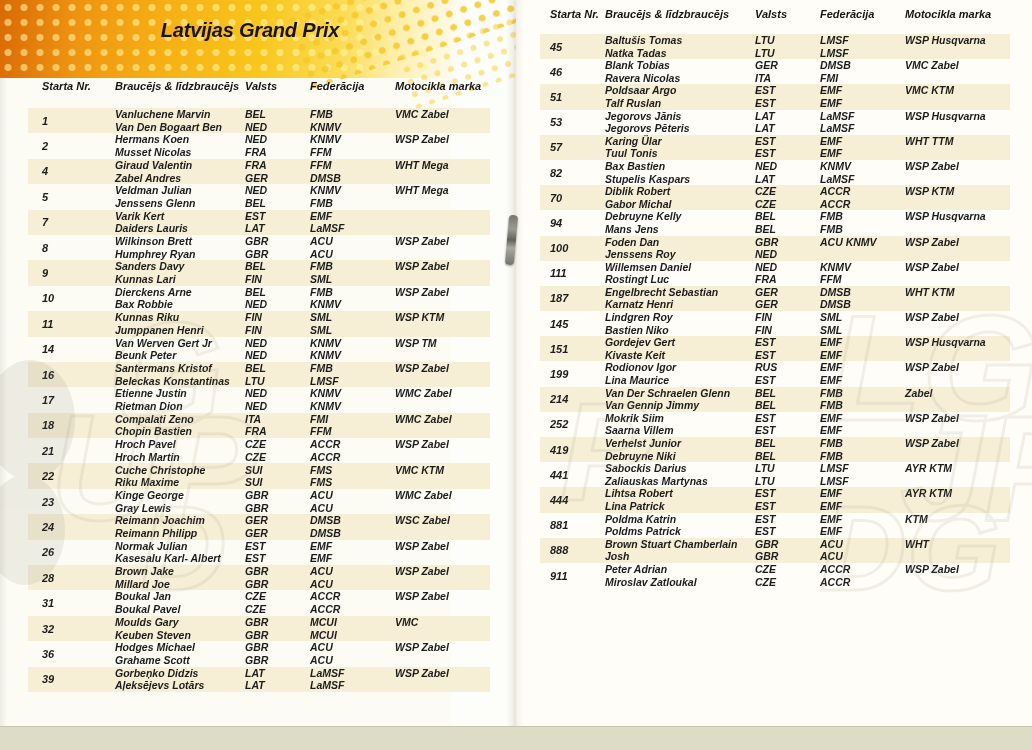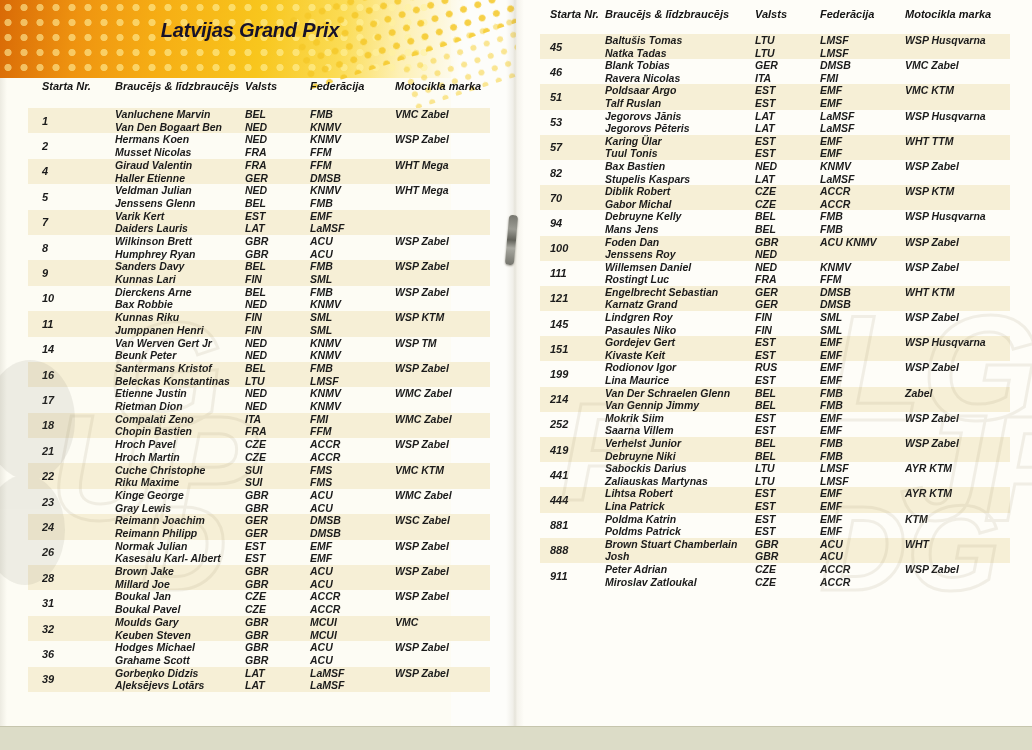--- a/index.html
+++ b/index.html
@@ -109,21 +109,21 @@
           <span class="cell ccountry r2">FRA</span>
           <span class="cell cfed r2">FFM</span>
           <span class="cell cbike r2"></span>
         </div>
         <div class="entry band">
           <span class="nr">4</span>
           <span class="cell cname r1">Giraud Valentin</span>
           <span class="cell ccountry r1">FRA</span>
           <span class="cell cfed r1">FFM</span>
           <span class="cell cbike r1">WHT Mega</span>
-          <span class="cell cname r2">Haller Etienne</span>
+          <span class="cell cname r2">Zabel Andres</span>
           <span class="cell ccountry r2">GER</span>
           <span class="cell cfed r2">DMSB</span>
           <span class="cell cbike r2"></span>
         </div>
         <div class="entry">
           <span class="nr">5</span>
           <span class="cell cname r1">Veldman Julian</span>
           <span class="cell ccountry r1">NED</span>
           <span class="cell cfed r1">KNMV</span>
           <span class="cell cbike r1">WHT Mega</span>
@@ -458,37 +458,37 @@
           <span class="cell cname r1">Willemsen Daniel</span>
           <span class="cell ccountry r1">NED</span>
           <span class="cell cfed r1">KNMV</span>
           <span class="cell cbike r1">WSP Zabel</span>
           <span class="cell cname r2">Rostingt Luc</span>
           <span class="cell ccountry r2">FRA</span>
           <span class="cell cfed r2">FFM</span>
           <span class="cell cbike r2"></span>
         </div>
         <div class="entry band">
-          <span class="nr">121</span>
+          <span class="nr">187</span>
           <span class="cell cname r1">Engelbrecht Sebastian</span>
           <span class="cell ccountry r1">GER</span>
           <span class="cell cfed r1">DMSB</span>
           <span class="cell cbike r1">WHT KTM</span>
-          <span class="cell cname r2">Karnatz Grand</span>
+          <span class="cell cname r2">Karnatz Henri</span>
           <span class="cell ccountry r2">GER</span>
           <span class="cell cfed r2">DMSB</span>
           <span class="cell cbike r2"></span>
         </div>
         <div class="entry">
           <span class="nr">145</span>
           <span class="cell cname r1">Lindgren Roy</span>
           <span class="cell ccountry r1">FIN</span>
           <span class="cell cfed r1">SML</span>
           <span class="cell cbike r1">WSP Zabel</span>
-          <span class="cell cname r2">Pasaules Niko</span>
+          <span class="cell cname r2">Bastien Niko</span>
           <span class="cell ccountry r2">FIN</span>
           <span class="cell cfed r2">SML</span>
           <span class="cell cbike r2"></span>
         </div>
         <div class="entry band">
           <span class="nr">151</span>
           <span class="cell cname r1">Gordejev Gert</span>
           <span class="cell ccountry r1">EST</span>
           <span class="cell cfed r1">EMF</span>
           <span class="cell cbike r1">WSP Husqvarna</span>

